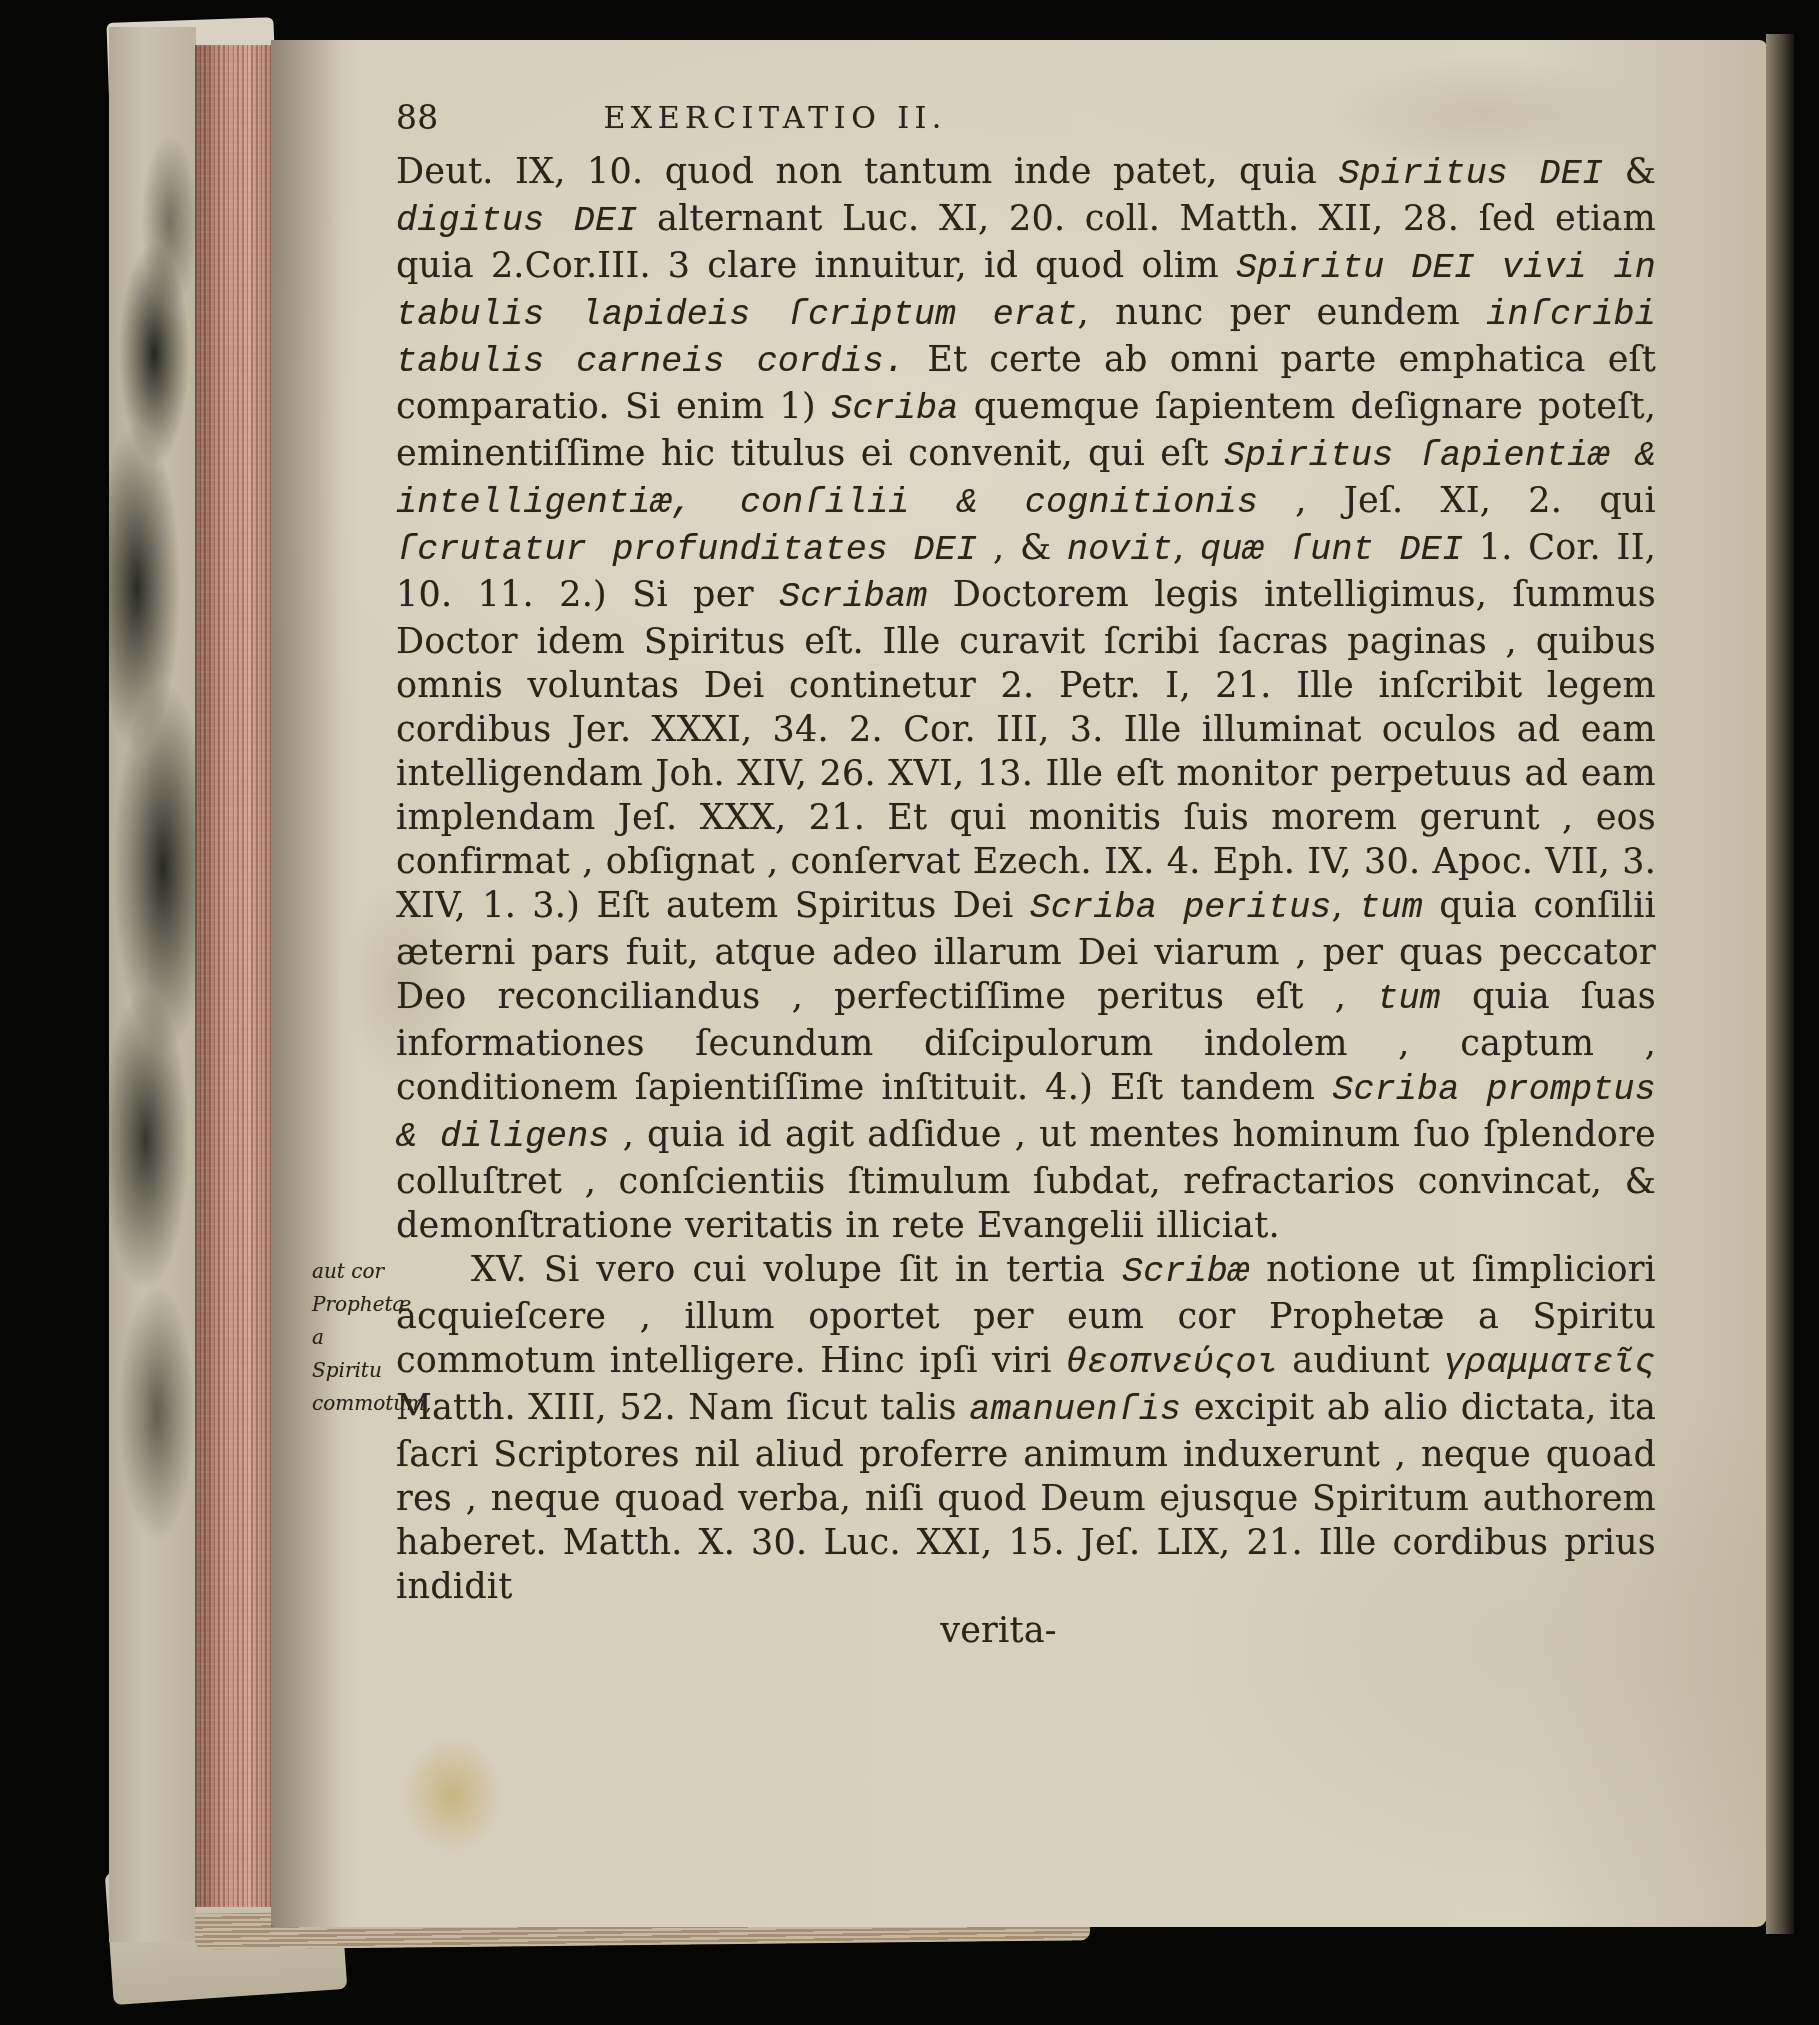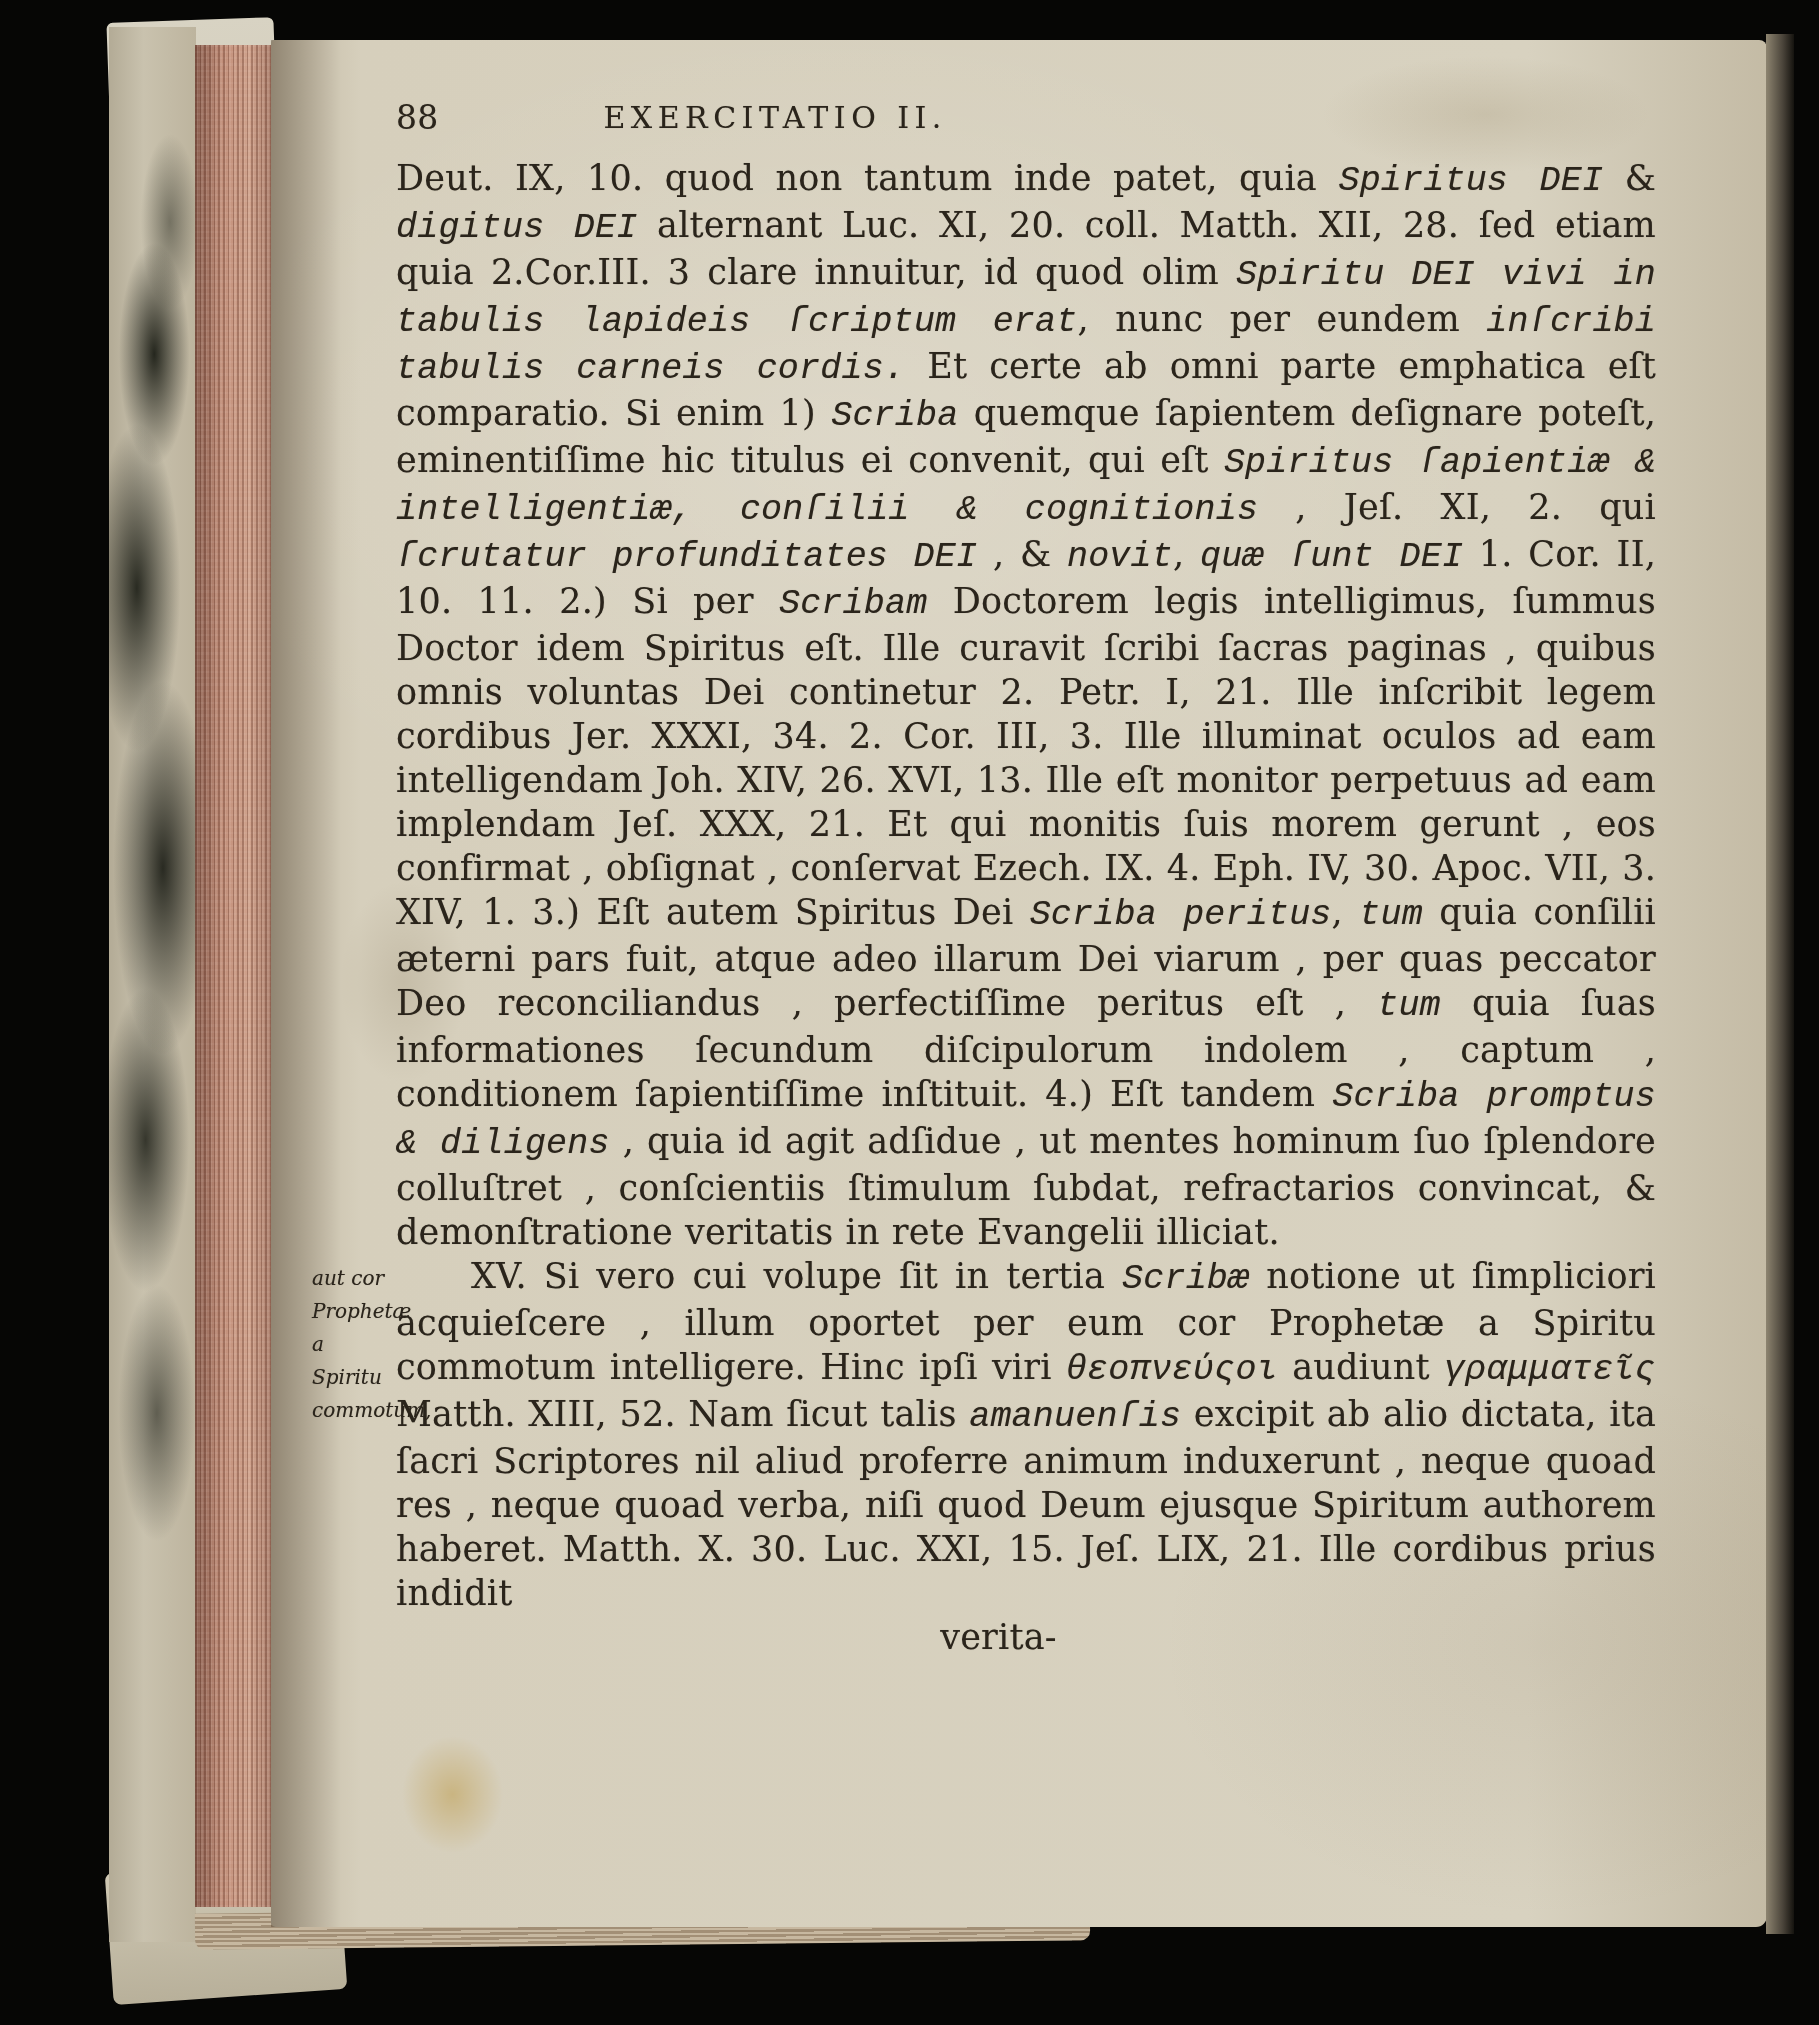--- a/index.html
+++ b/index.html
@@ -43,21 +43,21 @@
   .stain-top{position:absolute;left:1051px;top:15.6px;width:327px;height:117px;
               background:radial-gradient(closest-side, rgba(140,122,86,.20), rgba(140,122,86,0));}
   .stain-mid{position:absolute;left:70px;top:841px;width:125px;height:202px;
               background:radial-gradient(closest-side, rgba(120,104,74,.18), rgba(120,104,74,0));}
 
   
   .text-col{position:absolute;left:125px;top:56px;width:1260px;color:#2a241b;
             font-size:35px;line-height:44px;text-align:justify;
             letter-spacing:0.2px;word-spacing:0.8px;
             text-shadow:0 0 0.8px rgba(42,36,27,.35);}
-  .header-row{display:flex;align-items:flex-start;text-align:left;margin-bottom:16px;}
+  .header-row{display:flex;align-items:flex-start;text-align:left;margin-bottom:9px;}
   .pagenum{font-size:33px;}
   .running-head{margin-left:165px;font-size:30px;letter-spacing:5.5px;}
   .para{margin:0;}
   .para.indent{text-indent:75px;}
   .it{font-style:italic;font-family:Liberation Mono, monospace;}
   .margin-note{position:absolute;left:-84px;top:7.8px;width:81px;
             font-style:italic;font-size:20px;line-height:33px;text-align:left;
             text-indent:0;word-spacing:0;letter-spacing:0;text-align-last:left;}
   .catchword{text-align:center;padding-right:55px;}
 </style>

